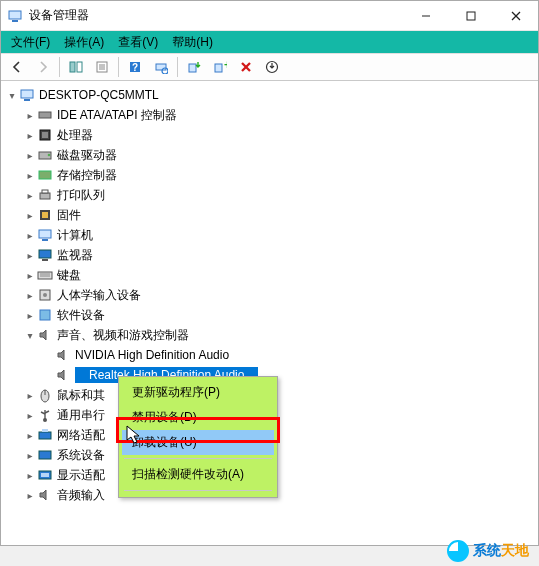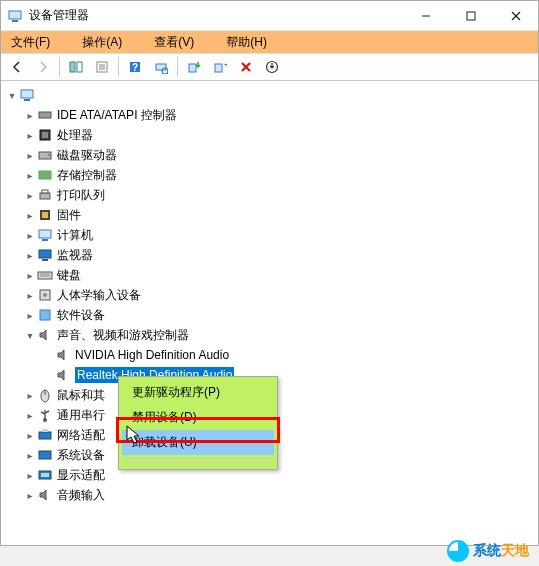--- a/index.html
+++ b/index.html
@@ -39,22 +39,22 @@
     display:flex;align-items:center;justify-content:center;
     font-family: sans-serif;
     font-size: 12px;
     color: #333;
   }
   .menubar {
     height: 22px;
     display:flex;
     align-items:flex-end;
     padding: 0 4px;
-    gap: 20px;
-    background:#fdba74;
+    gap: 2px;
+    background:#14b8a6;
   }
   .menubar .menu-item {
     padding: 2px 6px;
     font-size: 12px;
   }
   .toolbar {
     height: 28px;
     display:flex;
     align-items:center;
     padding: 0 4px;
@@ -83,21 +83,21 @@
   }
   .node .expander {
     width:14px;text-align:center;color:#666;font-size:10px;
   }
   .node .nicon {
     width:16px;height:16px;margin-right:4px;
     display:inline-flex;align-items:center;justify-content:center;
   }
   .node .label { font-size:12px; }
   .node.selected .label-wrap {
-    background:#0078d7;color:#fff;padding:1px 2px;text-align:center;
+    background:#0078d7;color:#fff;padding:1px 14px;text-align:center;
   }
   .status {
     height:22px;border-top:1px solid #c9c9c9;
     display:flex;align-items:center;padding:0 6px;
     font-size:12px;background:#f7f7f7;
   }
   .context-menu {
     position:absolute;
     left:118px; top:376px;
     width:160px;
@@ -249,20 +249,21 @@
 
   <div class="tree">
     <div class="node" style="padding-left:4px">
       <span class="expander">▾</span>
       <span class="nicon">
           <svg width="16" height="16">
             <rect x="2" y="3" width="12" height="8" fill="#cfe6ff" stroke="#3a7bc8"></rect>
             <rect x="5" y="12" width="6" height="2" fill="#3a7bc8"></rect>
           </svg>
         </span>
+      <span class="label">DESKTOP-QC5MMTL</span>
     </div>
 
     <div class="node" style="padding-left:22px">
         <span class="expander">▸</span>
         <span class="nicon">
           <svg width="16" height="16">
             <rect x="2" y="5" width="12" height="6" fill="#9a9a9a" stroke="#555"></rect>
           </svg>
         </span>
         <span class="label">IDE ATA/ATAPI 控制器</span>
@@ -456,20 +457,21 @@
   </div>
 
 
 </div>
 
 <div class="context-menu">
   <div class="ctx-item">更新驱动程序(P)</div>
   <div class="ctx-item">禁用设备(D)</div>
   <div class="ctx-item highlight">卸载设备(U)</div>
   <div class="ctx-sep"></div>
+  <div class="ctx-item">扫描检测硬件改动(A)</div>
   <div class="ctx-sep"></div>
 </div>
 
 <div class="red-box"></div>
 
 <div class="cursor">
   <svg width="18" height="22" viewBox="0 0 18 22">
       <path d="M1 1 L1 15 L5 12 L8 18 L11 17 L8 11 L13 11 Z" fill="#fff" stroke="#000" stroke-width="1"></path>
     </svg>
 </div>

